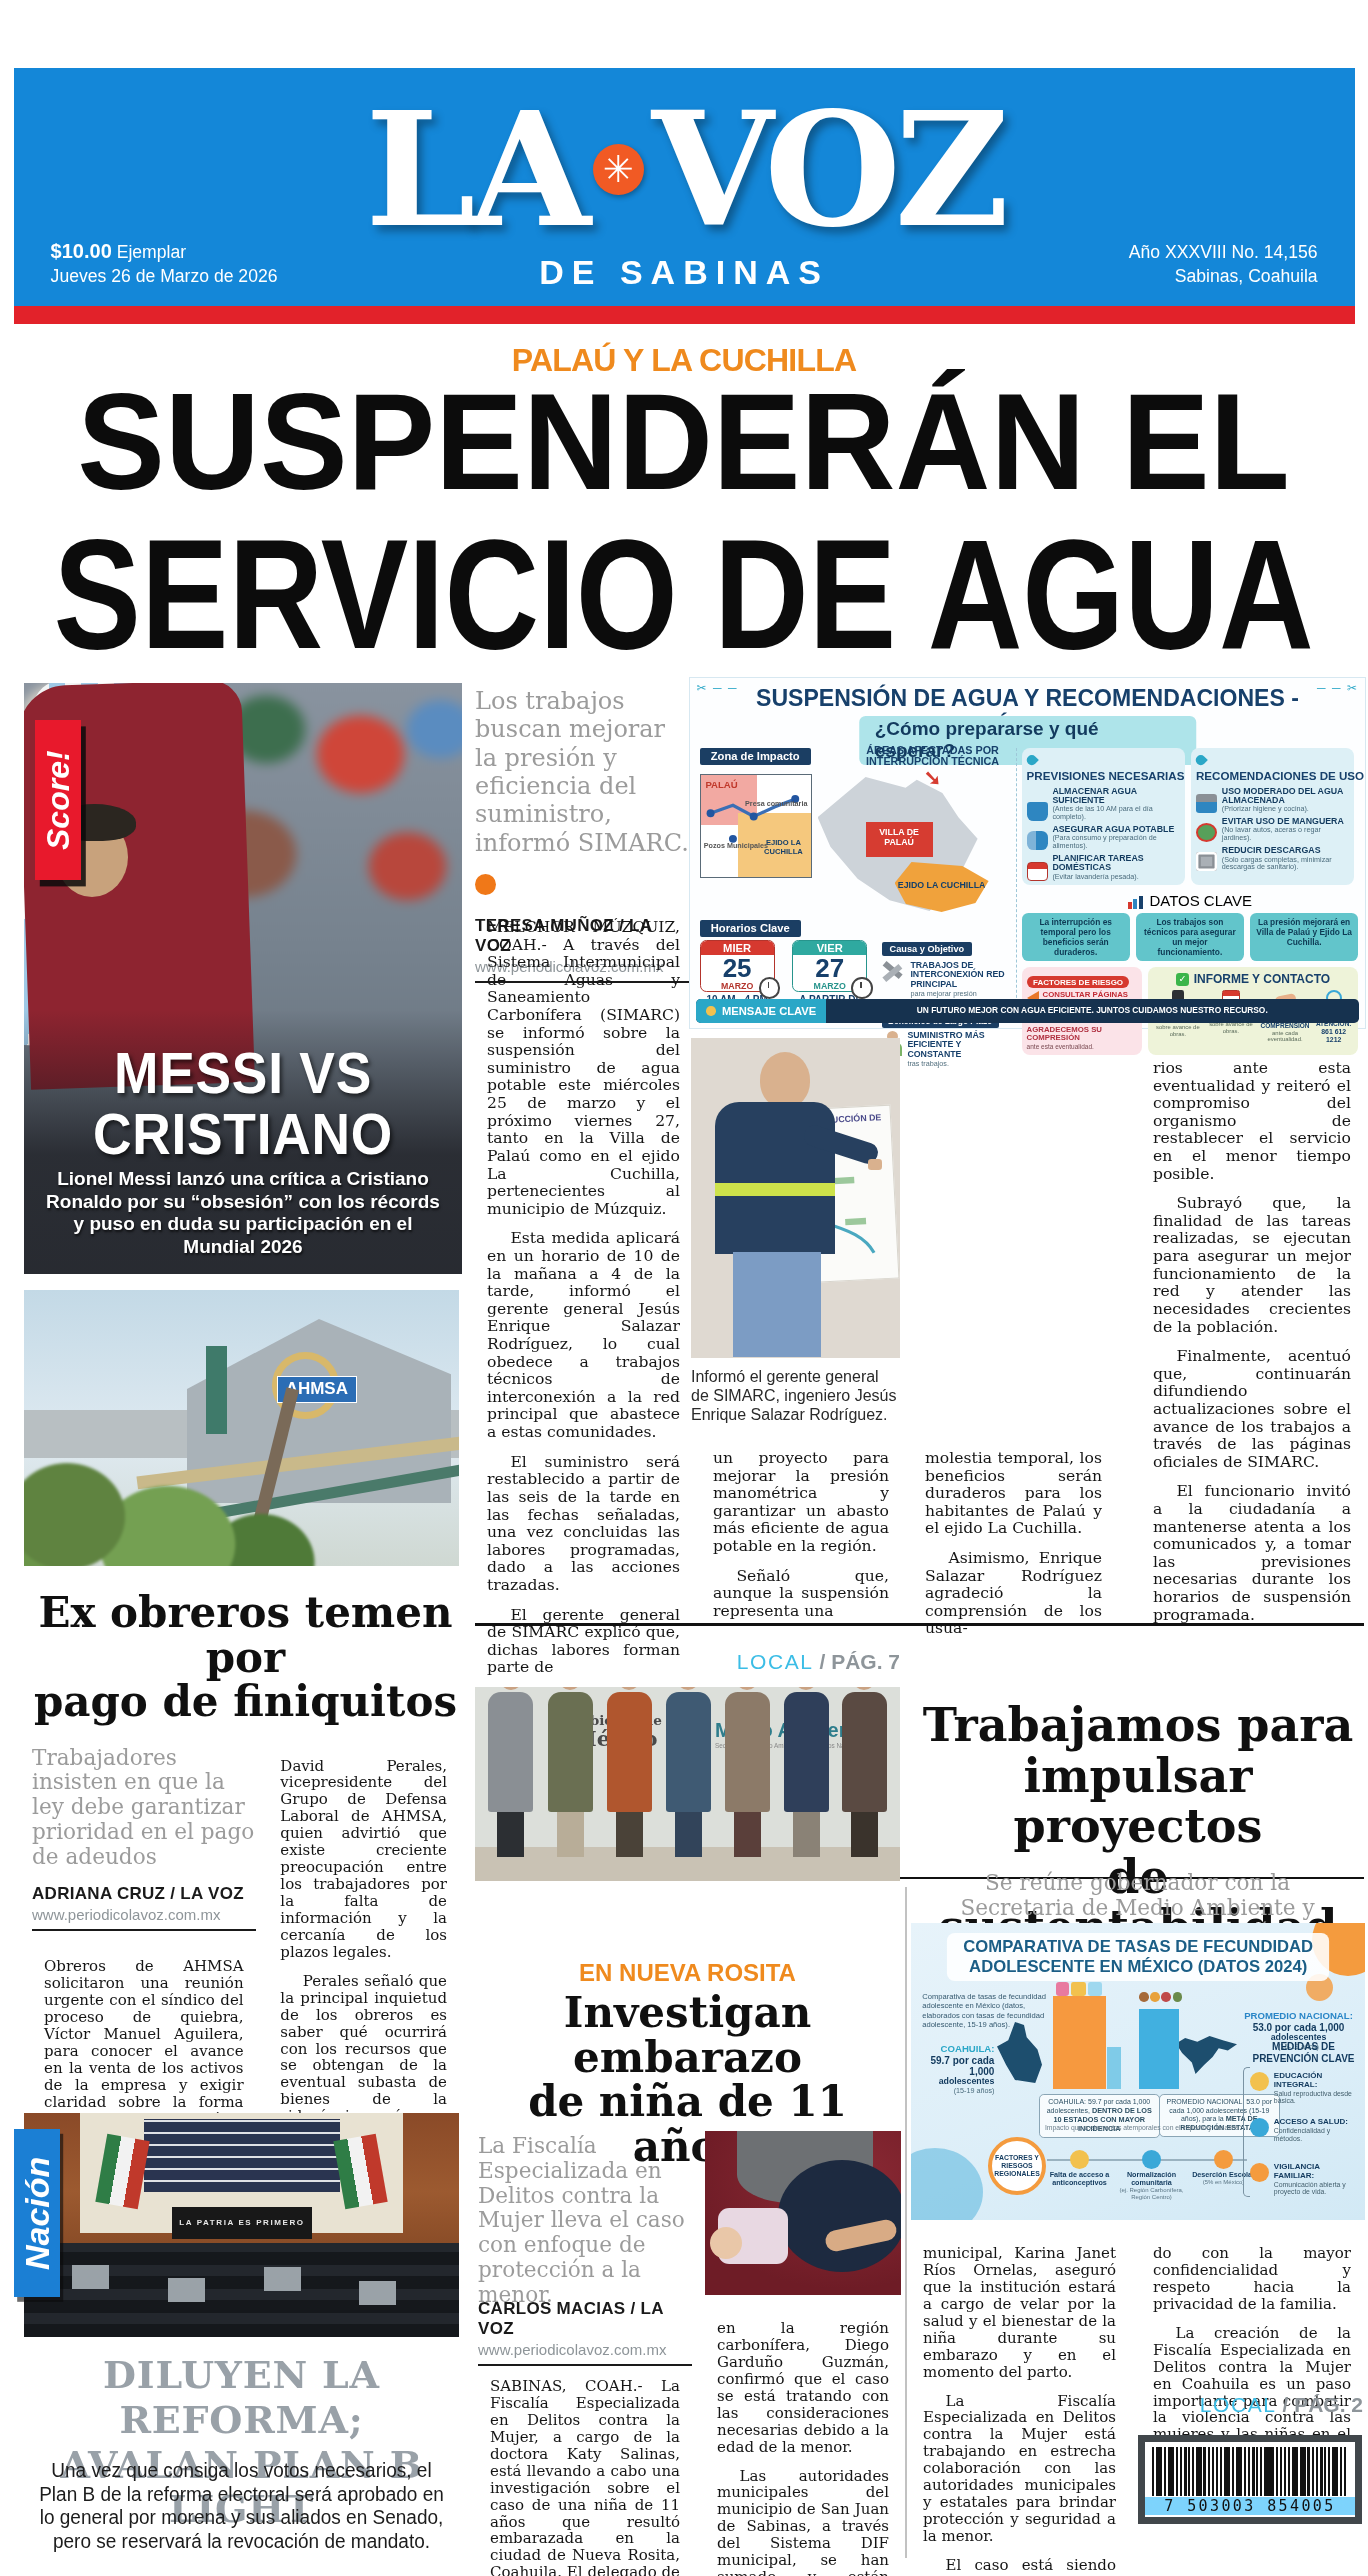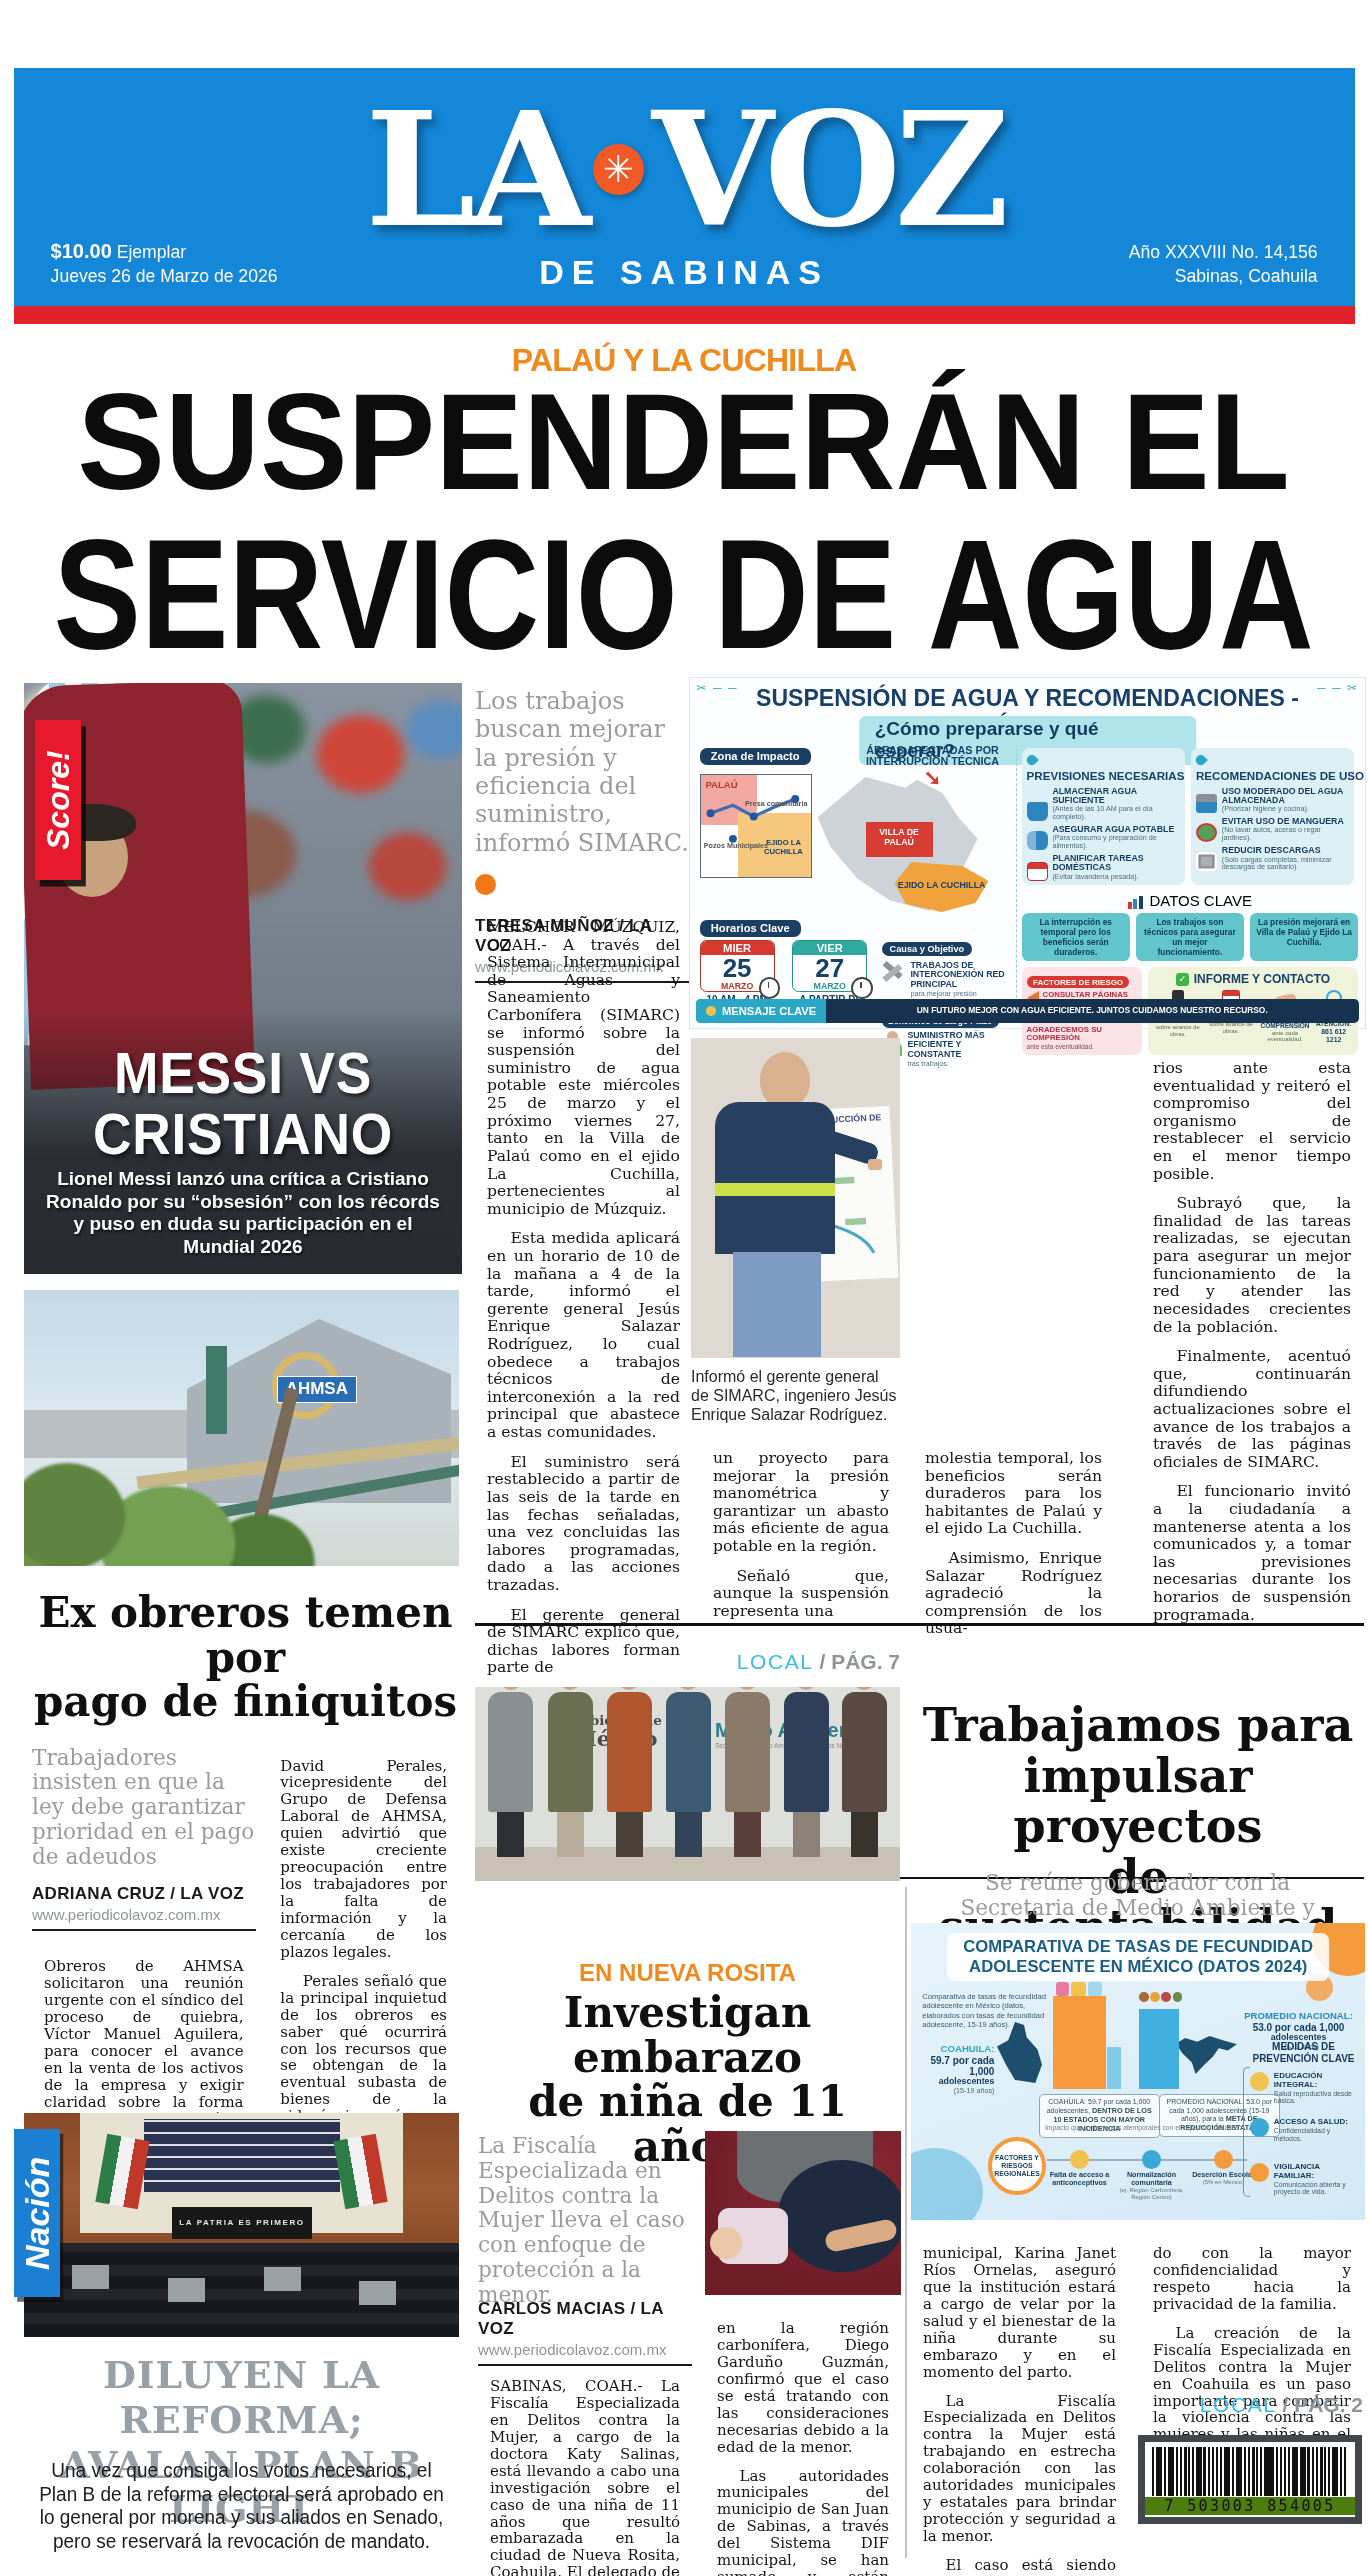--- a/index.html
+++ b/index.html
@@ -72,21 +72,21 @@
     font-weight:bold;font-size:19px;line-height:1.18;text-shadow:0.8px 1.6px 2.4px rgba(0,0,0,.7);}
 
   
   #waterinfo{left:689px;top:677px;width:675px;height:350px;background:#fdfeff;
     border:0.8px solid #d7e8f1;font-family:"Liberation Sans",sans-serif;}
   #wi-title{position:absolute;top:6.4px;left:0;width:100%;text-align:center;color:#17406b;
     font-weight:bold;font-size:24px;transform:scaleX(.96);}
   #wi-sub{position:absolute;top:38px;left:50%;transform:translateX(-50%);background:#aee4ea;
     color:#123a5e;font-weight:bold;font-size:19px;padding:2.4px 16px;border-radius:6.4px;}
   .wi-pill{display:inline-block;background:#1b3e63;color:#fff;font-weight:bold;font-size:11.2px;
-    padding:2.4px 11.2px;border-radius:7px;}
+    padding:2.4px 11.2px;border-radius:2px;}
   .wi-deco{position:absolute;color:#2aa7c7;font-size:12px;letter-spacing:1.6px;}
   #wi-left{position:absolute;left:9.6px;top:70px;width:312px;height:275px;}
   #wi-right{position:absolute;left:326px;top:70px;width:342px;height:275px;border-left:1.6px dashed #9ec7d8;padding-left:4.8px;box-sizing:border-box;}
   #wi-inset{position:absolute;left:0;top:25.6px;width:110px;height:102px;background:#fff;border:1.6px solid #5a6b78;}
   #wi-inset .reg-red{position:absolute;left:0;top:0;width:56px;height:50px;background:#f2a9a2;}
   #wi-inset .reg-or{position:absolute;right:0;bottom:0;width:73px;height:64px;background:#f5c87d;}
   .tinylbl{position:absolute;font-size:7.2px;color:#555;font-weight:bold;}
   #wi-blob{position:absolute;left:118px;top:21px;width:190px;height:142px;}
   #wi-blob .gray{position:absolute;left:0;top:8px;width:160px;height:134px;background:#cdd3d9;
      clip-path:polygon(30% 0,55% 8%,62% 2%,78% 12%,88% 30%,100% 46%,90% 70%,70% 100%,45% 92%,25% 76%,8% 52%,0 30%,16% 14%);}
@@ -225,21 +225,21 @@
 
   
   #barcode{left:1138px;top:2435px;width:224px;height:89px;background:#41474b;padding:7.2px;box-sizing:border-box;}
   #barcode .inner{position:relative;width:100%;height:100%;background:#fff;}
   #barcode .bars{position:absolute;left:6.4px;right:6.4px;top:4.8px;bottom:21px;
      background-image:
       repeating-linear-gradient(90deg,#111 0 1.6px,transparent 1.6px 4px),
       repeating-linear-gradient(90deg,transparent 0 5.6px,#111 5.6px 8px,transparent 8px 13.6px),
       repeating-linear-gradient(90deg,transparent 0 18.4px,#111 18.4px 21px,transparent 21px 33px);}
   #barcode .digits{position:absolute;left:0;bottom:1.6px;width:100%;text-align:center;
-     font-family:"DejaVu Sans Mono",monospace;font-size:15px;letter-spacing:2.4px;color:#111;background:#4d7c0f;}
+     font-family:"DejaVu Sans Mono",monospace;font-size:15px;letter-spacing:2.4px;color:#111;background:#7dd3fc;}
 
   
   #senate{left:24px;top:2113px;width:435px;height:224px;overflow:hidden;
      background:linear-gradient(180deg,#8a4a28 0%,#9c5a30 35%,#6a3518 100%);}
   #senate .wall{position:absolute;left:56px;top:0;width:323px;height:120px;background:#e8e2d2;}
   #senate .screen{position:absolute;left:120px;top:6.4px;width:196px;height:73px;background:#2a3450;
      background-image:repeating-linear-gradient(0deg,transparent 0 9.6px,rgba(255,255,255,.85) 9.6px 12px),
        repeating-linear-gradient(90deg,transparent 0 6.4px,rgba(42,52,80,1) 6.4px 10.4px);}
   #senate .patria{position:absolute;left:148px;top:94px;width:140px;height:32px;background:#181818;
      color:#e8e8e8;font-size:8px;font-weight:bold;text-align:center;line-height:32px;letter-spacing:1.6px;}

